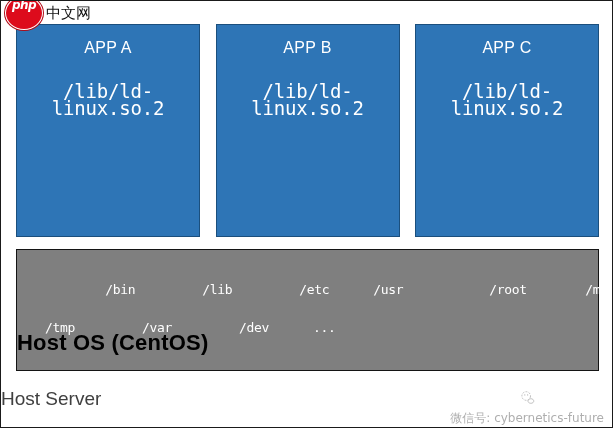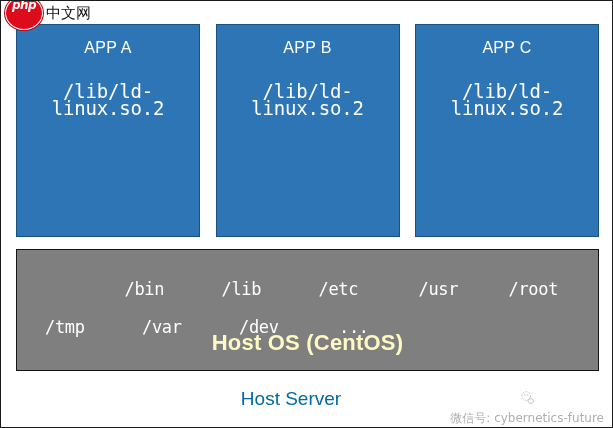--- a/index.html
+++ b/index.html
@@ -116,48 +116,47 @@
     left: 0;
     top: 11px;
     width: 100%;
     height: 46px;
   }
   .path-col {
     position: absolute;
     top: 0;
     color: #ffffff;
     font-family: "DejaVu Sans Mono", monospace;
-    font-size: 17px;
+    font-size: 13px;
     line-height: 19px;
     letter-spacing: -0.3px;
     white-space: pre;
   }
   .path-col .p2 { display: block; }
   #host-os-label {
     position: absolute;
     left: 0;
     bottom: 14px;
     width: 100%;
-    text-align: center;
-    color: #fef9c3;
+    text-align: left;
+    color: #000000;
     font-family: "Liberation Sans", sans-serif;
     font-weight: bold;
     font-size: 22px;
     line-height: 27px;
     letter-spacing: 0.2px;
   }
 
   
   #host-server {
     position: absolute;
     left: 0;
     top: 386px;
     width: 580px;
-    text-align: center;
-    color: #0369a1;
+    color: #404040;
     font-family: "Liberation Sans", sans-serif;
     font-size: 19px;
     line-height: 24px;
   }
 
   
   #wechat {
     position: absolute;
     right: 8px;
     top: 389px;
@@ -217,21 +216,21 @@
         <span class="p2">/tmp</span>
       </div>
       <div class="path-col" style="left:125px;">
         <span class="p1">/lib</span>
         <span class="p2">/var</span>
       </div>
       <div class="path-col" style="left:222px;">
         <span class="p1">/etc</span>
         <span class="p2">/dev</span>
       </div>
-      <div class="path-col" style="left:322px;">
+      <div class="path-col" style="left:296px;">
         <span class="p1">/usr</span>
         <span class="p2">...</span>
       </div>
       <div class="path-col" style="left:412px;">
         <span class="p1">/root</span>
       </div>
       <div class="path-col" style="left:508px;">
         <span class="p1">/mnt</span>
       </div>
     </div>

